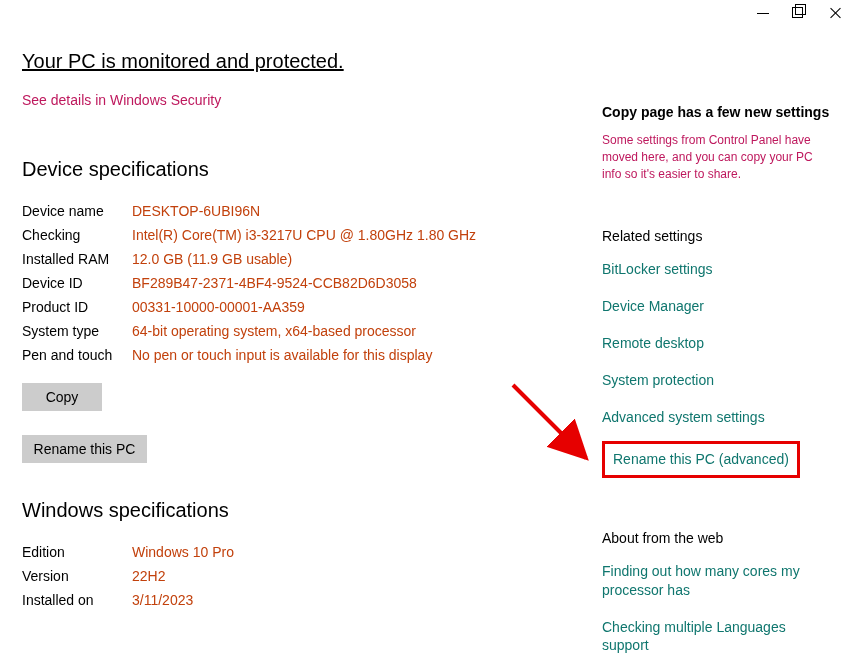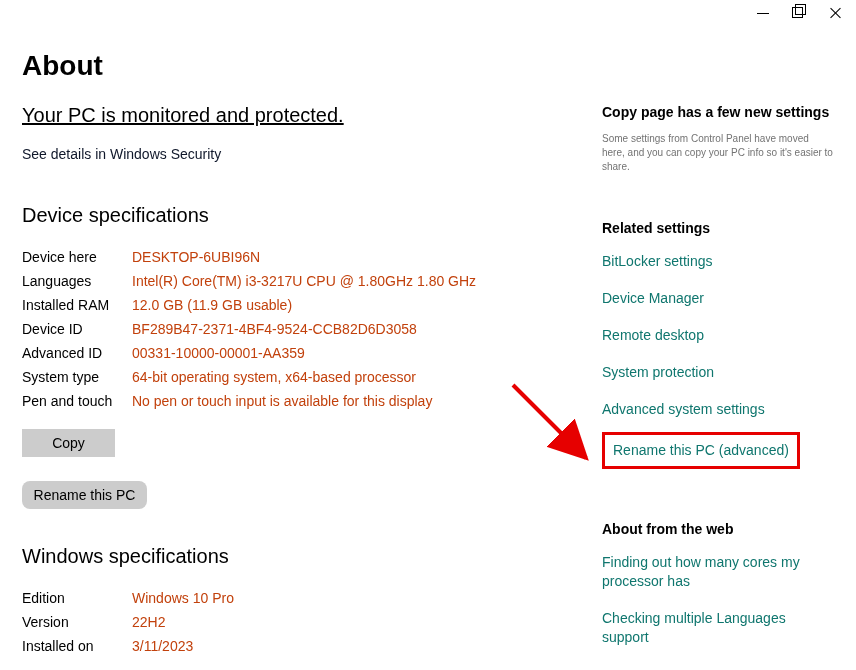--- a/index.html
+++ b/index.html
@@ -46,25 +46,25 @@
       font-weight: 600;
       margin-bottom: 22px;
     }
     .subhead {
       font-size: 20px;
       font-weight: 400;
       margin-bottom: 18px;
       text-decoration: underline;
     }
     .link {
-      color: #0f172a;
+      color: #be185d;
       font-size: 14px;
       cursor: pointer;
       display: inline-block;
-      margin-bottom: 6px;
+      margin-bottom: 14px;
     }
     .sec-title {
       font-size: 20px;
       font-weight: 400;
       margin-top: 36px;
       margin-bottom: 18px;
     }
     table.spec {
       border-collapse: collapse;
       font-size: 14px;
@@ -82,36 +82,36 @@
     }
     .btn {
       background: #ccc;
       border: none;
       font-size: 14px;
       font-family: inherit;
       cursor: pointer;
       padding: 6px 0;
       text-align: center;
     }
-    .btn-copy { width: 93px; margin-top: 16px; }
-    .btn-rename { width: 125px; margin-top: 24px; border-radius: 8px; }
+    .btn-copy { width: 80px; margin-top: 16px; }
+    .btn-rename { width: 125px; margin-top: 24px; }
     .side h3 {
       font-size: 14px;
       font-weight: 600;
       margin-bottom: 12px;
     }
     .side .para {
-      font-size: 10px;
-      color: #737373;
+      font-size: 12px;
+      color: #be185d;
       line-height: 1.4;
       margin-bottom: 46px;
     }
     .side .group-title {
       font-size: 14px;
-      font-weight: 700;
+      font-weight: 400;
       margin-bottom: 16px;
       margin-top: 24px;
     }
     .side .slink {
       color: #0f766e;
       font-size: 14px;
       display: block;
       cursor: pointer;
       margin-bottom: 18px;
       line-height: 1.35;
@@ -135,45 +135,44 @@
 <body>
 
 <div class="titlebar">
   <span class="window-icon min-icon"></span>
   <span class="window-icon max-icon"></span>
   <span class="window-icon close-icon"></span>
 </div>
 
 <div class="content">
   <div class="main">
-    <h1>About</h1>
     <div class="subhead">Your PC is monitored and protected.</div>
     <a class="link">See details in Windows Security</a>
 
     <div class="sec-title">Device specifications</div>
     <table class="spec">
       <tbody>
           <tr>
-            <td class="label">Device here</td>
+            <td class="label">Device name</td>
             <td class="val">DESKTOP-6UBI96N</td>
           </tr>
       <tr>
-            <td class="label">Languages</td>
+            <td class="label">Checking</td>
             <td class="val">Intel(R) Core(TM) i3-3217U CPU @ 1.80GHz   1.80 GHz</td>
           </tr>
       <tr>
             <td class="label">Installed RAM</td>
             <td class="val">12.0 GB (11.9 GB usable)</td>
           </tr>
       <tr>
             <td class="label">Device ID</td>
             <td class="val">BF289B47-2371-4BF4-9524-CCB82D6D3058</td>
           </tr>
       <tr>
-            <td class="label">Advanced ID</td>
+            <td class="label">Product ID</td>
             <td class="val">00331-10000-00001-AA359</td>
           </tr>
       <tr>
             <td class="label">System type</td>
             <td class="val">64-bit operating system, x64-based processor</td>
           </tr>
       <tr>
             <td class="label">Pen and touch</td>
             <td class="val">No pen or touch input is available for this display</td>
           </tr>

